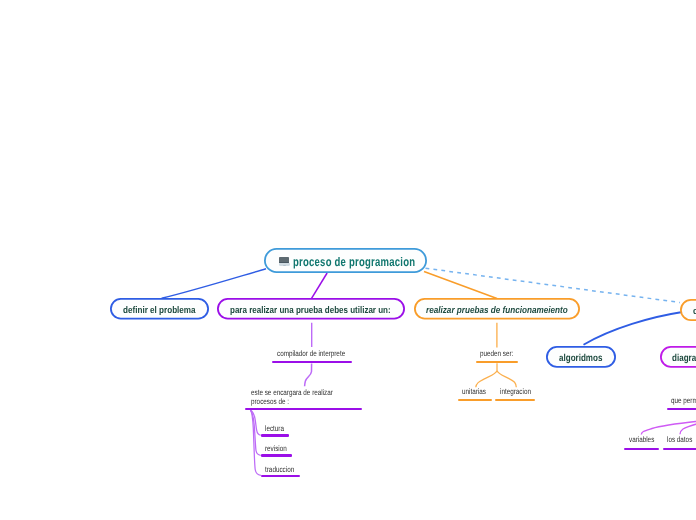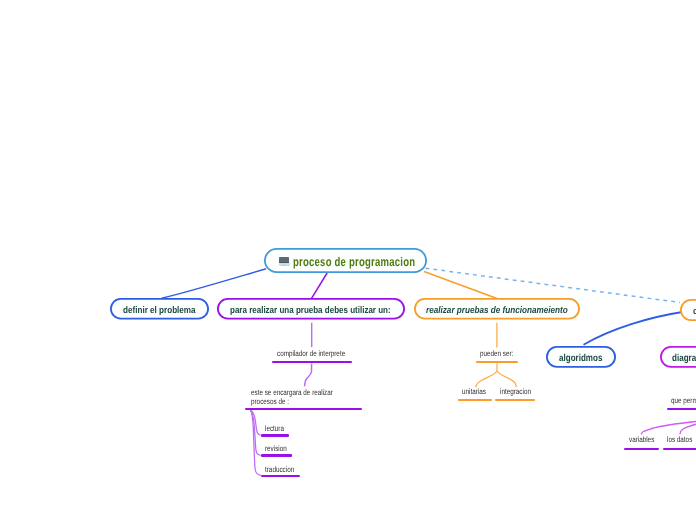--- a/index.html
+++ b/index.html
@@ -10,21 +10,21 @@
        text-rendering:geometricPrecision;}
   #canvas{position:absolute;left:0;top:0;width:696px;height:520px;}
   svg.links{position:absolute;left:0;top:0;width:696px;height:520px;overflow:visible;}
 
   
   .node{position:absolute;box-sizing:border-box;background:transparent;
         white-space:nowrap;color:#1d4a3f;}
   .node > svg.pill{position:absolute;left:0;top:0;width:100%;height:100%;overflow:visible;}
   .node .txt{position:absolute;left:0;top:50%;display:block;
              font-weight:bold;transform-origin:left center;}
-  .node.root{color:#4d7c0f;}
+  .node.root{color:#0f766e;}
 
   
   .laptop{position:absolute;width:10.9px;height:9px;}
   .laptop .scr{position:absolute;left:0.6px;top:0;width:9.7px;height:5.4px;
                border-radius:0.4px;background:#5d6a71;box-sizing:border-box;
                border-bottom:1.1px solid #475660;}
   .laptop .base{position:absolute;left:0;top:5.4px;width:10.9px;height:3.5px;
                 background:#cfdbe2;border-radius:0.4px 0.4px 1.6px 1.6px;
                 box-sizing:border-box;}
   .laptop .notch{position:absolute;left:3.9px;top:7.4px;width:3.1px;height:1.1px;

